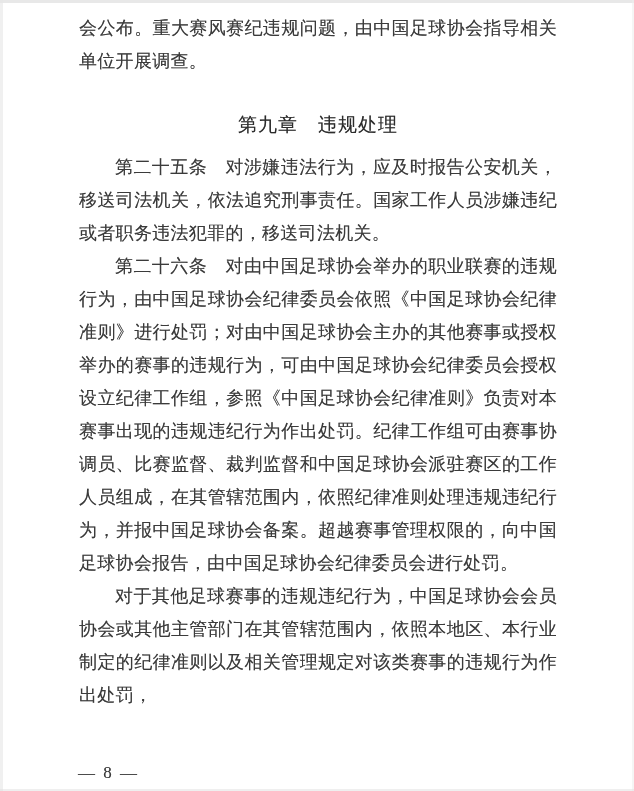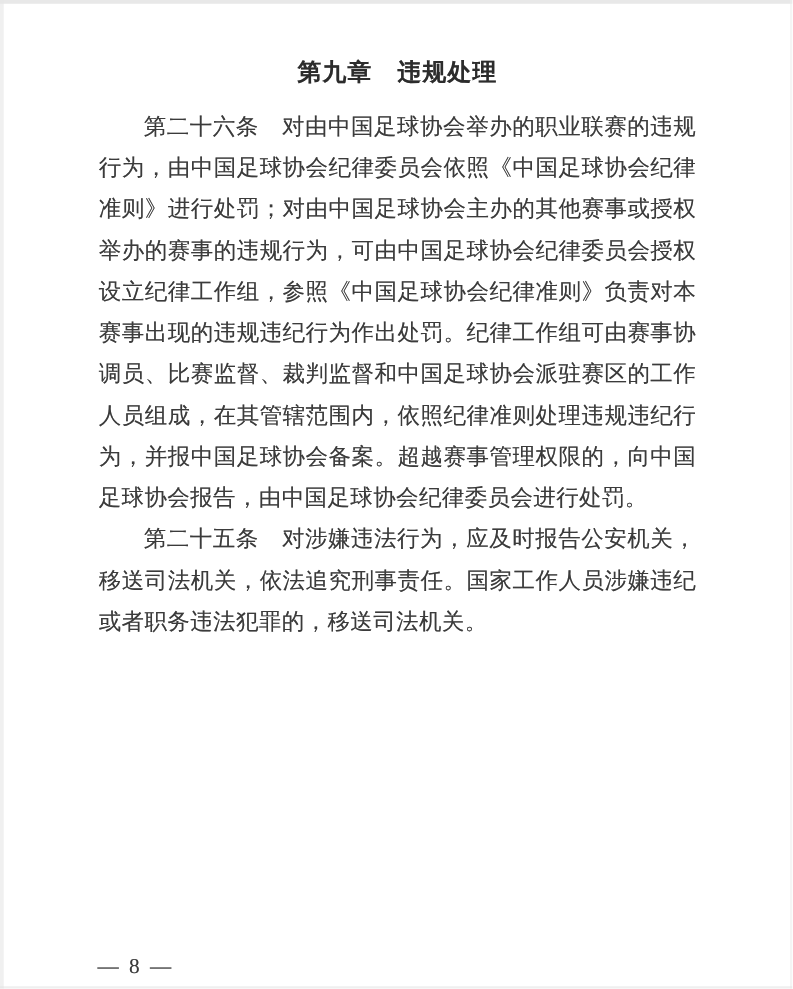--- a/index.html
+++ b/index.html
@@ -43,21 +43,21 @@
     margin: 0;
     text-indent: 2em;
   }
   .para.no-indent {
     text-indent: 0;
   }
   .chapter {
     margin: 30px 0 10px 0;
     font-size: 19px;
     line-height: 33px;
-    font-weight: bold;
+    font-weight: normal;
     text-align: center;
     text-indent: 0;
     color: var(--heading-color, #2c2c2c);
     letter-spacing: 1px;
   }
   .page-number {
     position: absolute;
     left: 78px;
     bottom: 8px;
     font-size: 17px;
@@ -69,24 +69,26 @@
 </head>
 <body>
 
 <div class="page">
   <div class="edge edge-top"></div>
   <div class="edge edge-left"></div>
   <div class="edge edge-right"></div>
   <div class="edge edge-bottom"></div>
 
   <div class="content">
+    <p class="para no-indent">会公布。重大赛风赛纪违规问题，由中国足球协会指导相关单位开展调查。</p>
 
     <h2 class="chapter">第九章　违规处理</h2>
 
 
+    <p class="para">第二十五条　对涉嫌违法行为，应及时报告公安机关，移送司法机关，依法追究刑事责任。国家工作人员涉嫌违纪或者职务违法犯罪的，移送司法机关。</p>
+
     <p class="para">第二十六条　对由中国足球协会举办的职业联赛的违规行为，由中国足球协会纪律委员会依照《中国足球协会纪律准则》进行处罚；对由中国足球协会主办的其他赛事或授权举办的赛事的违规行为，可由中国足球协会纪律委员会授权设立纪律工作组，参照《中国足球协会纪律准则》负责对本赛事出现的违规违纪行为作出处罚。纪律工作组可由赛事协调员、比赛监督、裁判监督和中国足球协会派驻赛区的工作人员组成，在其管辖范围内，依照纪律准则处理违规违纪行为，并报中国足球协会备案。超越赛事管理权限的，向中国足球协会报告，由中国足球协会纪律委员会进行处罚。</p>
 
-    <p class="para">第二十五条　对涉嫌违法行为，应及时报告公安机关，移送司法机关，依法追究刑事责任。国家工作人员涉嫌违纪或者职务违法犯罪的，移送司法机关。</p>
-
+    <p class="para">对于其他足球赛事的违规违纪行为，中国足球协会会员协会或其他主管部门在其管辖范围内，依照本地区、本行业制定的纪律准则以及相关管理规定对该类赛事的违规行为作出处罚，</p>
   </div>
 
   <div class="page-number">— 8 —</div>
 </div>
 
 </body></html>

